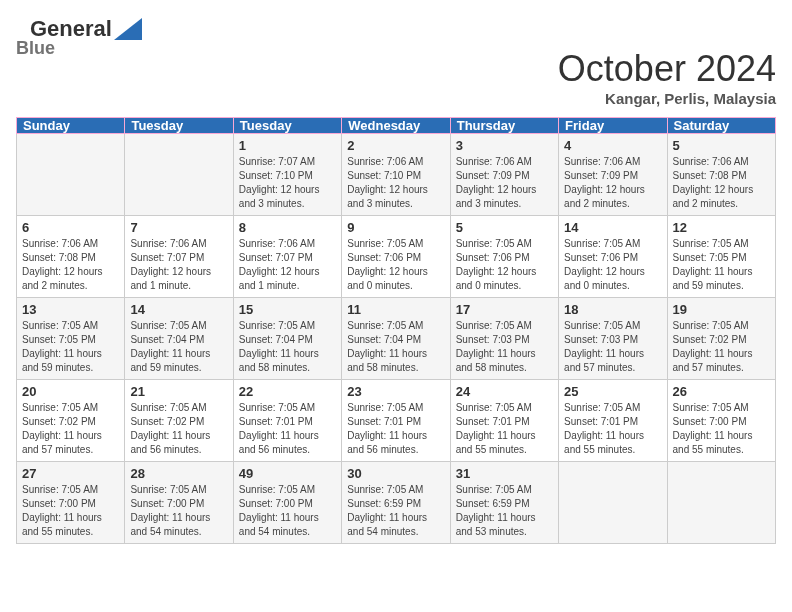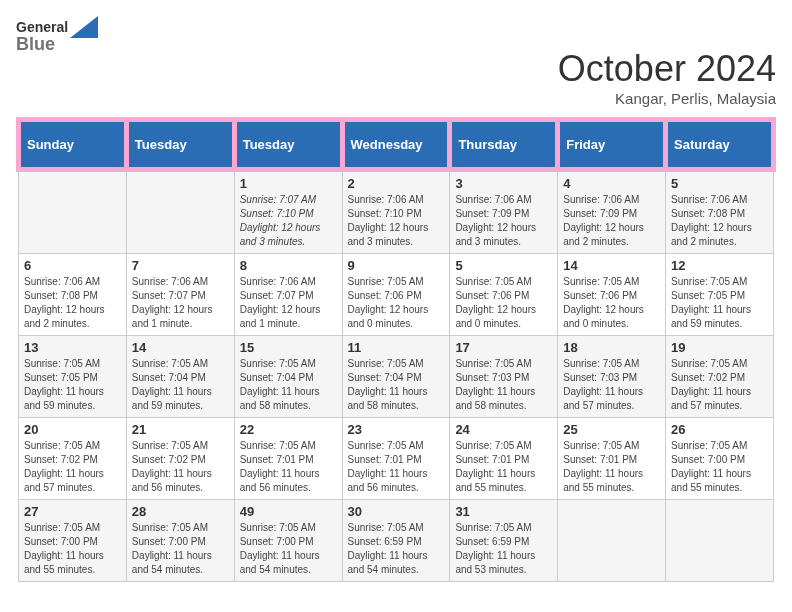--- a/index.html
+++ b/index.html
@@ -17,55 +17,57 @@
       margin-bottom: 10px;
     }
     .logo {
       display: flex;
       flex-direction: column;
       align-items: flex-start;
     }
     .logo-text {
       display: flex;
       align-items: center;
-      font-size: 14px;
+      font-size: 22px;
       font-weight: bold;
       color: #333;
+      margin-left: 14px;
     }
     .logo-general { color: #333; font-weight: bold; }
     .logo-blue { color: #1a6bb5; font-weight: bold; }
     .logo-icon {
       width: 28px;
       height: 22px;
       margin-left: 2px;
     }
     .title-block {
       text-align: right;
     }
     .month-title {
       font-size: 36px;
       font-weight: normal;
       color: #333;
       margin-top: 32px;
     }
     .location {
       font-size: 15px;
       color: #555;
+      font-weight: bold;
     }
     table {
       width: 100%;
       border-collapse: collapse;
     }
     thead tr th {
       background-color: #2a6db5;
       color: #fff;
       text-align: left;
-      padding: 15px 6px;
+      padding: 0 6px;
       font-size: 13px;
-      border: 5px solid #f9a8d4;
+      border: 1px solid #f9a8d4;
     }
     tbody tr td {
       vertical-align: top;
       border: 1px solid #ccc;
       padding: 4px 5px;
       font-size: 10.5px;
       color: #333;
       width: 14.28%;
       min-height: 80px;
       background: #fff;
@@ -120,21 +122,21 @@
         <th>Friday</th>
         <th>Saturday</th>
       </tr>
   </thead>
   <tbody id="calendar-body">
   <tr>
         <td></td>
         <td></td>
         <td>
           <span class="day-number">1</span>
-          <div class="cell-content" style="white-space: pre-line; font-style: italic;">Sunrise: 7:07 AM
+          <div class="cell-content" style="white-space: pre-line;">Sunrise: 7:07 AM
 Sunset: 7:10 PM
 Daylight: 12 hours and 3 minutes.</div>
         </td>
         <td>
           <span class="day-number">2</span>
           <div class="cell-content" style="white-space: pre-line;">Sunrise: 7:06 AM
 Sunset: 7:10 PM
 Daylight: 12 hours and 3 minutes.</div>
         </td>
         <td>

